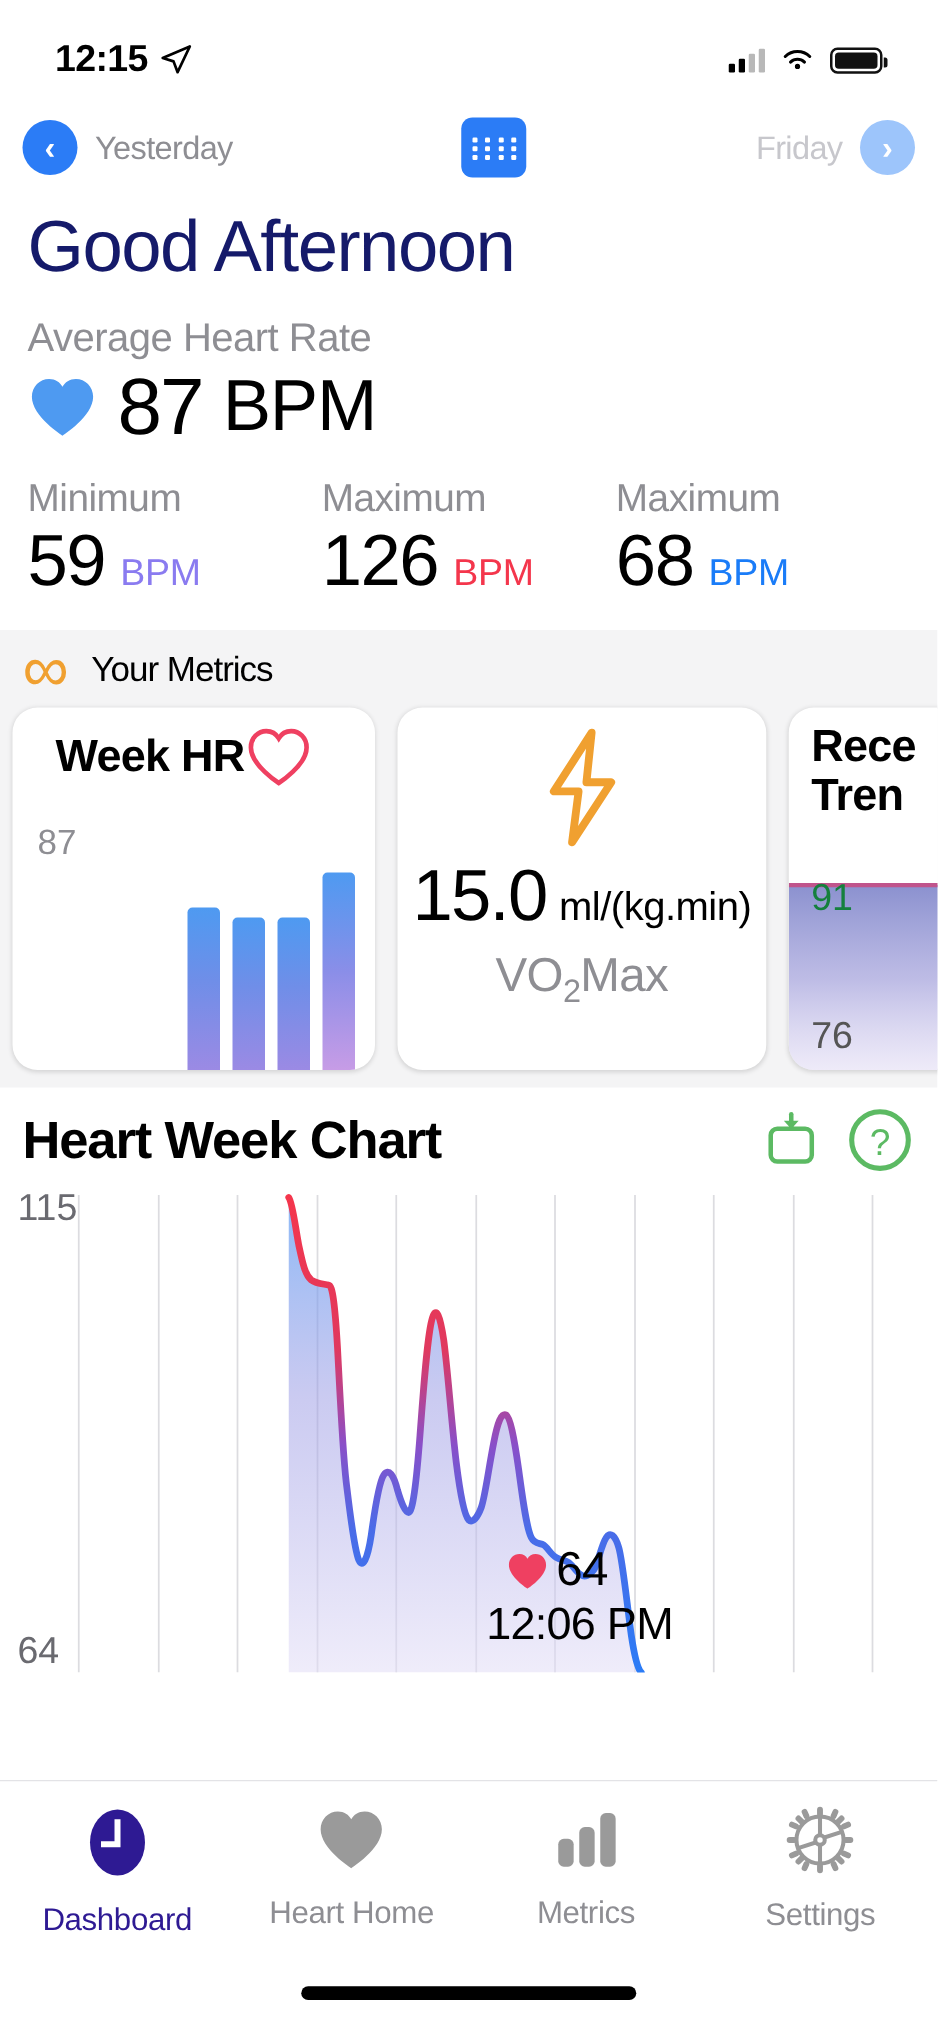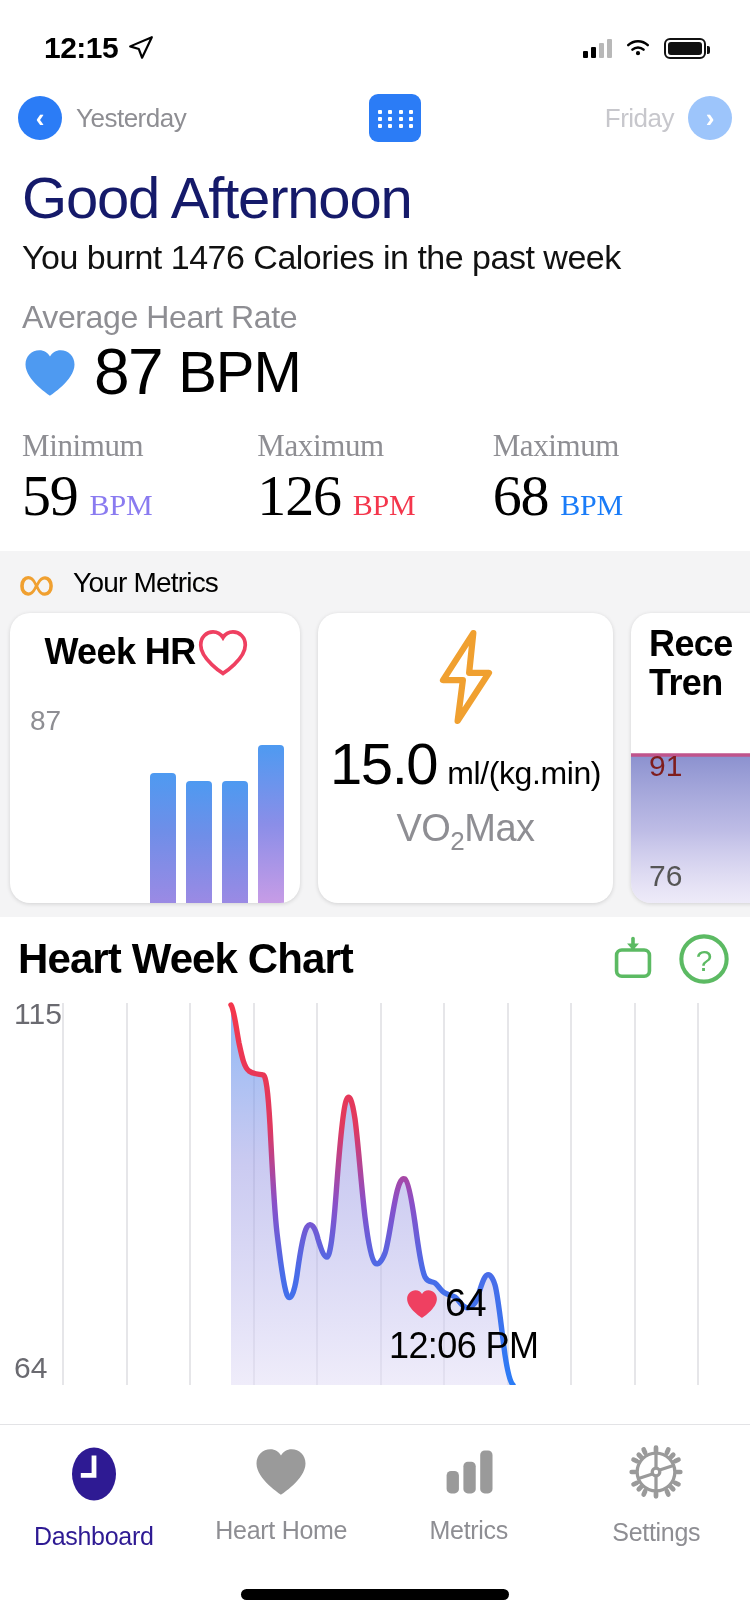--- a/index.html
+++ b/index.html
@@ -61,21 +61,21 @@
   
   .avghr { padding: 22px 22px 0 22px; }
   .avghr-label { font-size:32px; color:#8e8e93; letter-spacing:-0.4px;}
   .avghr-row { display:flex; align-items:center; gap:16px; margin-top:4px; }
   .heart-blue { width:56px;height:52px; flex:none;}
   .avghr-val { font-size:64px; color:#000; letter-spacing:-1.5px; line-height:1;}
   .avghr-unit { font-size:58px; color:#000; letter-spacing:-1px; line-height:1;}
 
   
   .stats { display:flex; padding: 24px 22px 0 22px; }
-  .stat { flex:1;font-family:Liberation Serif, serif; }
+  .stat { flex:1; }
   .stat-label { font-size:31px; color:#8e8e93; letter-spacing:-0.4px;}
   .stat-row { display:flex; align-items:baseline; gap:12px; margin-top:2px;}
   .stat-val { font-size:58px; color:#000; letter-spacing:-1.2px; line-height:1.05;}
   .stat-unit { font-size:30px; font-weight:500; letter-spacing:-0.2px;}
 
   
   .metrics-sec { margin-top:24px; background:#f4f4f5; padding-bottom:14px; }
   .metrics-head { display:flex; align-items:center; gap:18px; padding:14px 22px 6px 18px; }
   .inf-icon { font-size:52px; color:#f0a030; line-height:0.7; font-weight:400;}
   .metrics-title { font-size:28px; color:#000; letter-spacing:-0.8px;}
@@ -98,21 +98,21 @@
   .vo2-inner { display:flex;flex-direction:column;align-items:center;padding-top:16px;}
   .bolt { width:72px;height:96px; }
   .vo2-row { display:flex; align-items:baseline; gap:10px; margin-top:10px;}
   .vo2-val { font-size:58px; color:#000; letter-spacing:-1.4px; line-height:1;}
   .vo2-unit { font-size:32px; color:#000; letter-spacing:-0.4px;}
   .vo2-name { font-size:38px; color:#8e8e93; margin-top:14px; letter-spacing:-0.5px;}
   .vo2-name sub { font-size:26px; }
 
   .trend-title { font-size:36px; font-weight:700; color:#000; padding:12px 0 0 18px; line-height:1.08; letter-spacing:-0.6px;}
   .trend-chart { position:absolute; left:0; right:0; bottom:0; top:128px; }
-  .trend-hi { position:absolute; left:18px; top:136px; font-size:30px; color:#7f1d1d; z-index:3;}
+  .trend-hi { position:absolute; left:18px; top:136px; font-size:30px; color:#15803d; z-index:3;}
   .trend-lo { position:absolute; left:18px; bottom:10px; font-size:30px; color:#555; z-index:3;}
 
   
   .hrc-head { display:flex; align-items:center; justify-content:space-between; padding:16px 20px 6px 18px;}
   .hrc-title { font-size:42px; font-weight:700; color:#000; letter-spacing:-0.9px;}
   .hrc-icons { display:flex; align-items:center; gap:22px; }
   .hrc-chart { position:relative; height:390px; margin-top:4px; }
   .axis-top { position:absolute; left:14px; top:2px; font-size:30px; color:#6a6a70; z-index:4;}
   .axis-bot { position:absolute; left:14px; bottom:0px; font-size:30px; color:#6a6a70; z-index:4;}
   .tip { position:absolute; left:405px; bottom:18px; z-index:5; }
@@ -183,21 +183,20 @@
       </div>
     </div>
     <div class="dn-right">
       <span class="dn-label dim">Friday</span>
       <span class="circ-btn next">›</span>
     </div>
   </div>
 
   <div class="greeting">
     <div class="greet-title">Good Afternoon</div>
-    <div class="greet-sub">You burnt 1476 Calories in the past week</div>
   </div>
 
   <div class="avghr">
     <div class="avghr-label">Average Heart Rate</div>
     <div class="avghr-row">
       <svg class="heart-blue" viewBox="0 0 32 29">
         <path d="M16 28S2 19.2 2 10.2C2 5.4 5.6 2 9.9 2c2.8 0 5 1.5 6.1 3.6C17.1 3.5 19.3 2 22.1 2 26.4 2 30 5.4 30 10.2 30 19.2 16 28 16 28z" fill="#4e9af1"></path>
       </svg>
       <span class="avghr-val">87</span>
       <span class="avghr-unit">BPM</span>

